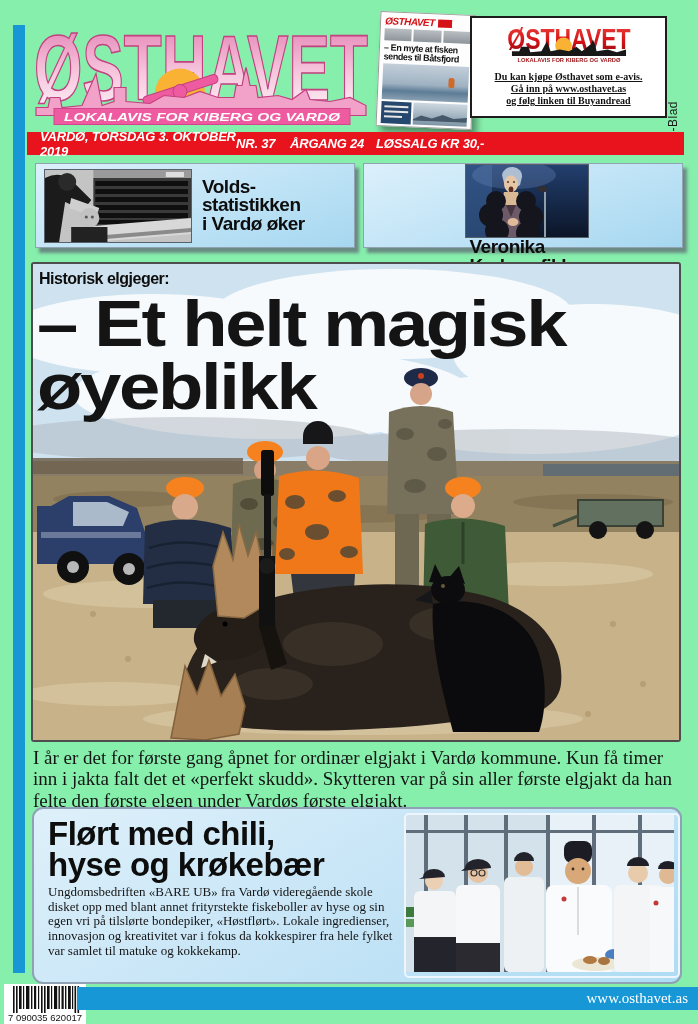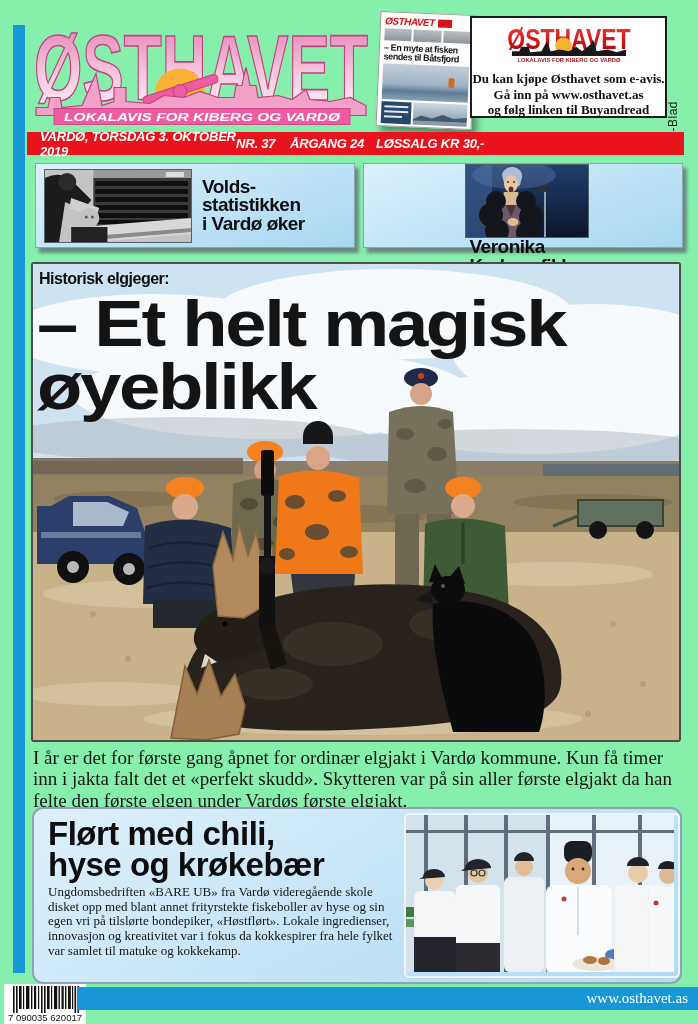--- a/index.html
+++ b/index.html
@@ -28,21 +28,21 @@
   .pt-row{display:flex;gap:2px;margin-top:2px;}
   .pt-box-dark{width:30px;height:22px;background:#27486e;position:relative;}
   .pt-box-dark i{position:absolute;left:3px;right:3px;height:2px;background:#e8e8e8;display:block;}
   .pt-photo2{flex:1;height:22px;background:linear-gradient(#cdd8e0,#7e95a6);position:relative;overflow:hidden;}
   .pt-photo2 i{position:absolute;left:0;right:0;bottom:4px;height:8px;background:#45596b;
                clip-path:polygon(0 80%,15% 30%,35% 60%,55% 10%,75% 55%,100% 35%,100% 100%,0 100%);}
 
   
   #eavis-box{left:470px;top:16px;width:197px;height:102px;border:2px solid #1c1c1c;background:#fff;
              text-align:center;box-sizing:border-box;padding-top:3px;}
-  .eavis-line{font-family:"Liberation Serif",serif;font-weight:bold;font-size:13px;line-height:1.2;color:#111;}
+  .eavis-line{font-family:"Liberation Serif",serif;font-weight:bold;font-size:10px;line-height:1.2;color:#111;text-decoration:underline;}
 
   
   #a-blad{left:666px;top:70px;height:70px;writing-mode:vertical-rl;transform:rotate(180deg);
           font-size:12px;color:#1a1a1a;letter-spacing:0.5px;}
 
   
   #date-bar{left:27px;top:132px;width:657px;height:23px;background:#e8131c;color:#fff;
             font-style:italic;font-weight:bold;font-size:13px;display:flex;align-items:center;letter-spacing:-0.2px;}
   .db-place{margin-left:13px;width:196px;}
   .db-issue{width:54px;}

